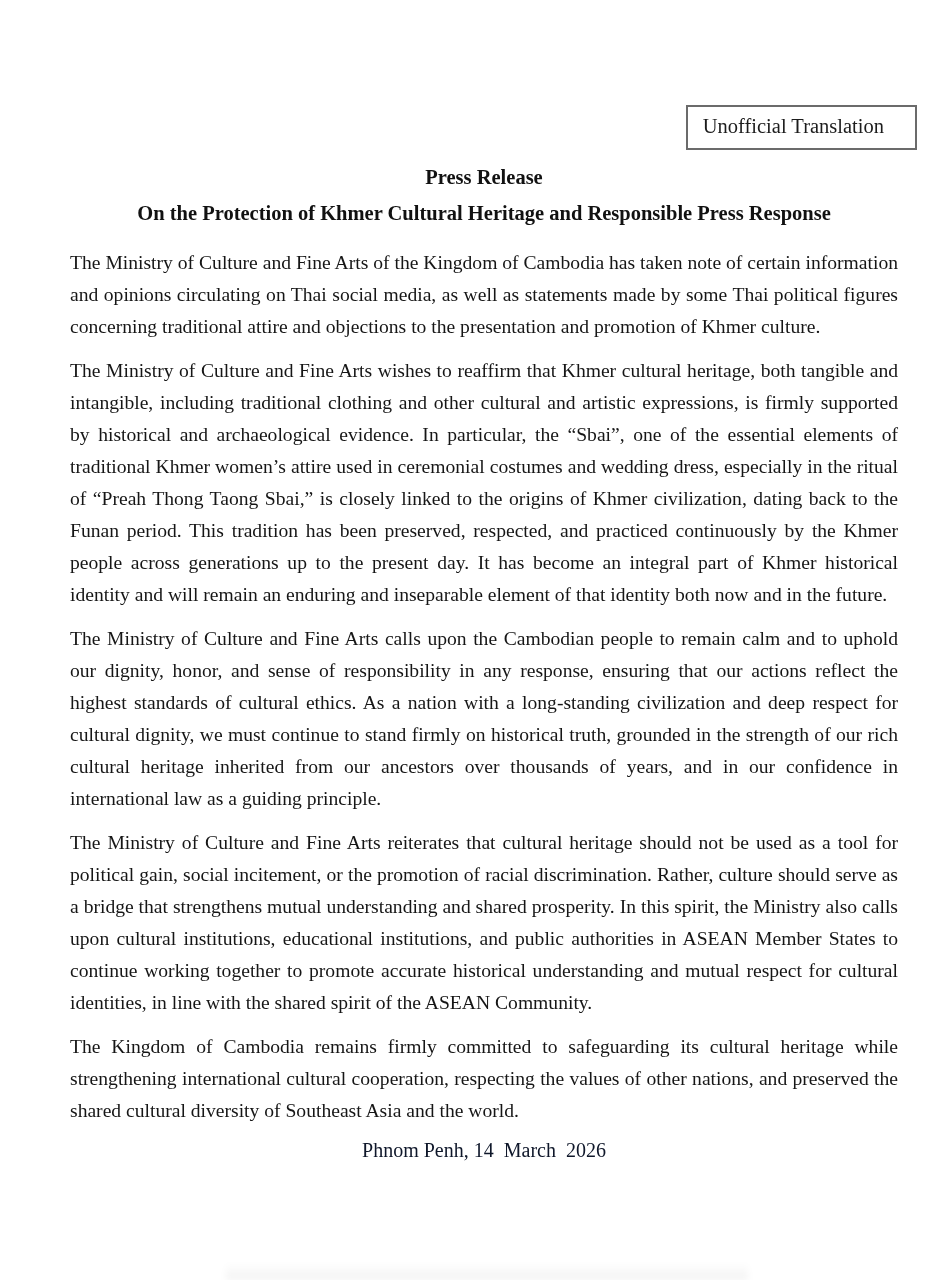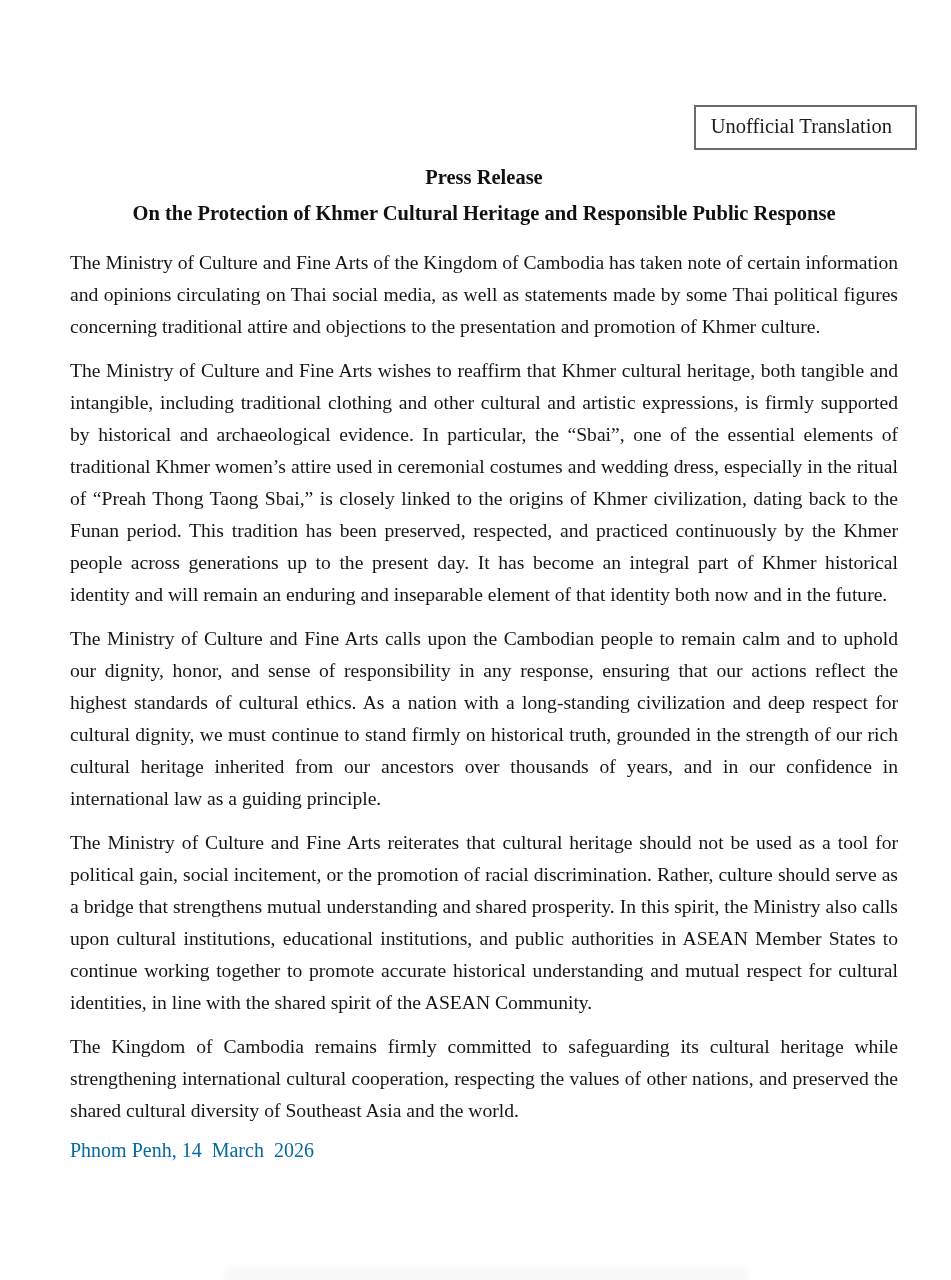--- a/index.html
+++ b/index.html
@@ -14,21 +14,21 @@
     background: #ffffff;
     overflow: hidden;
     font-family: "Liberation Serif", "DejaVu Serif", serif;
     color: #141414;
   }
   .badge-box {
     position: absolute;
     top: 105px;
     right: 34px;
     border: 2px solid #6b6b6b;
-    padding: 7px 23px 9px 15px;
+    padding: 7px 31px 9px 15px;
     font-size: 20.5px;
     line-height: 1.2;
     color: #1c1c1c;
     background: #ffffff;
   }
   .content {
     position: absolute;
     left: 70px;
     top: 166px;
     width: 828px;
@@ -50,23 +50,23 @@
   .body-paragraph {
     margin: 0 0 12px 0;
     font-size: 19.6px;
     line-height: 32px;
     text-align: justify;
     color: #161616;
   }
   .dateline {
     margin-top: 3px;
     font-size: 20px;
-    text-align: left;
+    text-align: center;
     white-space: pre-wrap;
-    color: #0369a1;
+    color: #0f172a;
   }
   .bottom-artifact {
     position: absolute;
     bottom: 0;
     left: 226px;
     width: 522px;
     height: 17px;
     background: linear-gradient(to bottom, rgba(0,0,0,0) 0%, rgba(0,0,0,0.035) 70%, rgba(0,0,0,0.05) 100%);
     filter: blur(3px);
     pointer-events: none;
@@ -76,21 +76,21 @@
 <body>
 
 <div class="page">
 
   <div class="badge-box">Unofficial Translation</div>
 
   <div class="content">
 
     <div class="doc-title">Press Release</div>
 
-    <div class="doc-subtitle">On the Protection of Khmer Cultural Heritage and Responsible Public Response</div>
+    <div class="doc-subtitle">On the Protection of Khmer Cultural Heritage and Responsible Press Response</div>
 
     <p class="body-paragraph">The Ministry of Culture and Fine Arts of the Kingdom of Cambodia has taken note of certain information and opinions circulating on Thai social media, as well as statements made by some Thai political figures concerning traditional attire and objections to the presentation and promotion of Khmer culture.</p>
 
     <p class="body-paragraph">The Ministry of Culture and Fine Arts wishes to reaffirm that Khmer cultural heritage, both tangible and intangible, including traditional clothing and other cultural and artistic expressions, is firmly supported by historical and archaeological evidence. In particular, the “Sbai”, one of the essential elements of traditional Khmer women’s attire used in ceremonial costumes and wedding dress, especially in the ritual of “Preah Thong Taong Sbai,” is closely linked to the origins of Khmer civilization, dating back to the Funan period. This tradition has been preserved, respected, and practiced continuously by the Khmer people across generations up to the present day. It has become an integral part of Khmer historical identity and will remain an enduring and inseparable element of that identity both now and in the future.</p>
 
     <p class="body-paragraph">The Ministry of Culture and Fine Arts calls upon the Cambodian people to remain calm and to uphold our dignity, honor, and sense of responsibility in any response, ensuring that our actions reflect the highest standards of cultural ethics. As a nation with a long-standing civilization and deep respect for cultural dignity, we must continue to stand firmly on historical truth, grounded in the strength of our rich cultural heritage inherited from our ancestors over thousands of years, and in our confidence in international law as a guiding principle.</p>
 
     <p class="body-paragraph">The Ministry of Culture and Fine Arts reiterates that cultural heritage should not be used as a tool for political gain, social incitement, or the promotion of racial discrimination. Rather, culture should serve as a bridge that strengthens mutual understanding and shared prosperity. In this spirit, the Ministry also calls upon cultural institutions, educational institutions, and public authorities in ASEAN Member States to continue working together to promote accurate historical understanding and mutual respect for cultural identities, in line with the shared spirit of the ASEAN Community.</p>
 
     <p class="body-paragraph">The Kingdom of Cambodia remains firmly committed to safeguarding its cultural heritage while strengthening international cultural cooperation, respecting the values of other nations, and preserved the shared cultural diversity of Southeast Asia and the world.</p>

